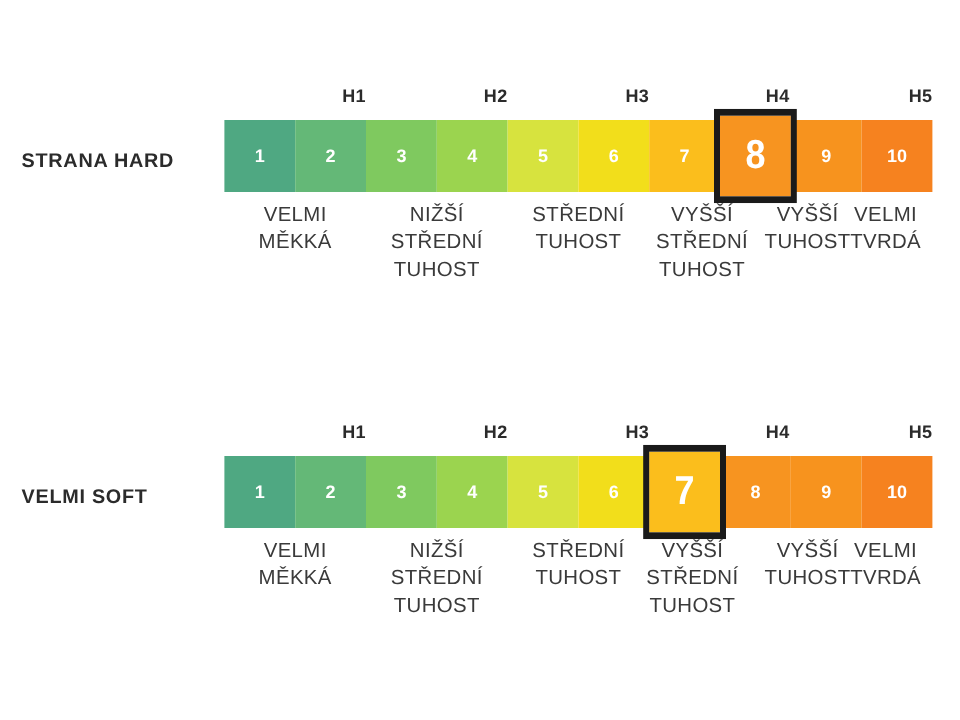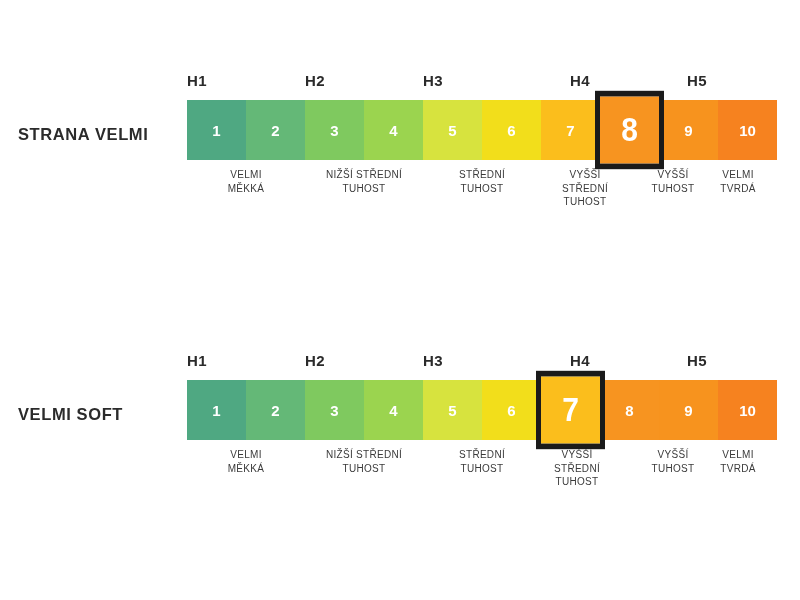--- a/index.html
+++ b/index.html
@@ -30,21 +30,21 @@
 
   .scale-wrap { position: absolute; left: 187px; top: 0; width: 590px; }
 
   .h-labels { position: relative; height: 30px; width: 590px; }
   .h-label {
     position: absolute;
     top: 2px;
     font-weight: bold;
     font-size: 15px;
     color: #2b2b2b;
-    text-align: left;
+    text-align: right;
     letter-spacing: 0.3px;
   }
 
   .bar {
     position: relative;
     display: flex;
     width: 590px;
     height: 60px;
   }
   .seg {
@@ -64,34 +64,34 @@
     outline-offset: 0px;
     transform: scaleY(1.12);
     font-size: 30px;
   }
 
   .cap-row { position: relative; height: 70px; width: 590px; margin-top: 8px; }
   .cap {
     position: absolute;
     top: 0;
     text-align: center;
-    font-size: 10px;
+    font-size: 17px;
     line-height: 1.35;
     color: #3a3a3a;
     letter-spacing: 0.3px;
     white-space: pre-line;
   }
 </style>
 </head>
 <body>
 
 <div class="page">
 
   <div class="chart-block" id="block-hard">
-    <div class="row-label">STRANA VELMI</div>
+    <div class="row-label">STRANA HARD</div>
     <div class="scale-wrap">
       <div class="h-labels" id="glabels-0">
           <div class="h-label" style="left: 0px; width: 118px;">H1</div>
           <div class="h-label" style="left: 118px; width: 118px;">H2</div>
           <div class="h-label" style="left: 236px; width: 118px;">H3</div>
           <div class="h-label" style="left: 383px; width: 88px;">H4</div>
           <div class="h-label" style="left: 500px; width: 90px;">H5</div>
         </div>
       <div class="bar" id="bar-0">
           <div class="seg" style="background: rgb(79, 168, 130);">1</div>

